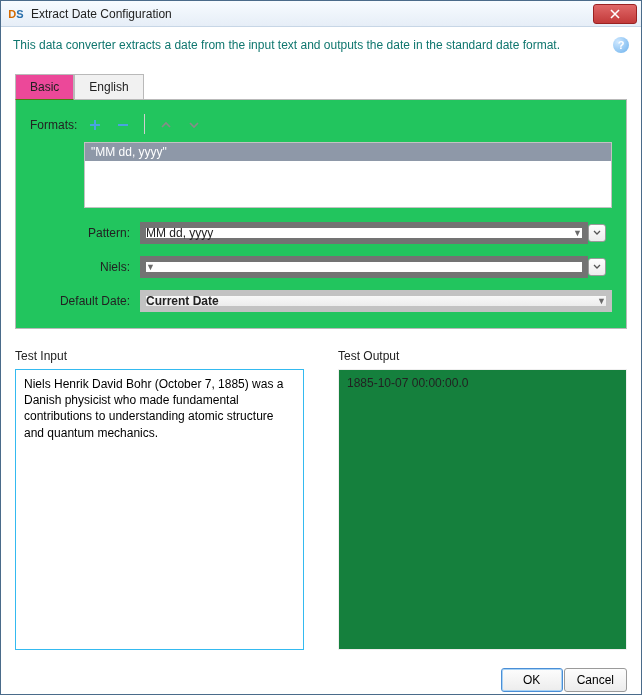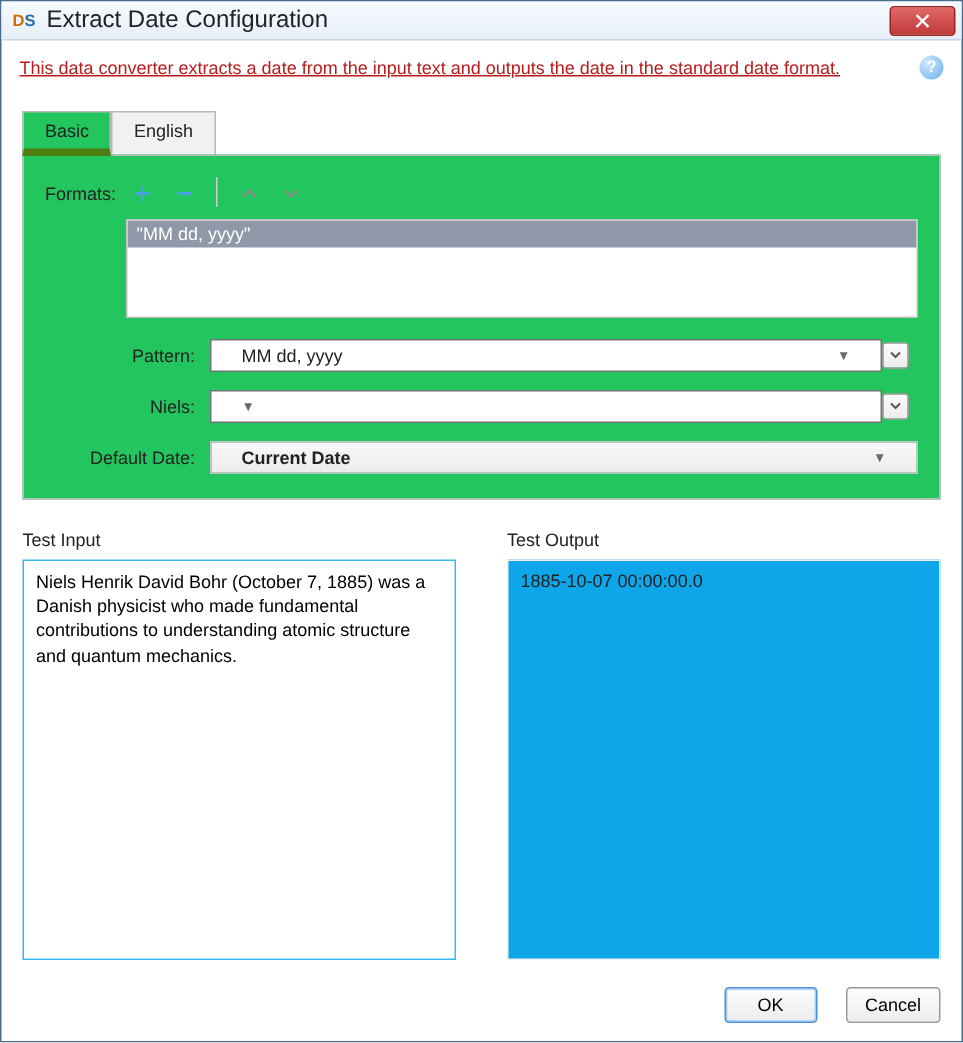--- a/index.html
+++ b/index.html
@@ -29,37 +29,37 @@
     display: flex; align-items: center; justify-content: center;
     font-weight: bold; font-size: 11px;
     color: #d46a00;
     margin-right: 6px;
     font-family: Arial, sans-serif;
   }
   .titlebar .app-icon .d { color:#d46a00; }
   .titlebar .app-icon .s { color:#2a6fab; }
   .titlebar .title {
     flex: 1;
-    font-size: 16px;
+    font-size: 12px;
   }
   .titlebar .close-btn {
     width: 44px; height: 20px;
     background: linear-gradient(#e06868, #c23a3a);
     border: 1px solid #9a2222;
     border-radius: 3px;
     display: flex; align-items: center; justify-content: center;
     cursor: pointer;
   }
   .titlebar .close-btn svg { width: 10px; height: 10px; }
   
   .desc-row {
     display: flex; align-items: center;
     padding: 10px 12px 14px 12px;
   }
-  .desc-row .desc { flex: 1; font-size: 12px; color: #b91c1c; text-decoration: underline; }
+  .desc-row .desc { flex: 1; font-size: 12px; color: #0f766e; }
   .desc-row .help {
     width: 16px; height: 16px;
     border-radius: 50%;
     background: radial-gradient(circle at 30% 30%, #cfe8ff, #6ab0ec);
     color: #fff; font-weight: bold;
     display:flex; align-items:center; justify-content:center;
     font-size: 11px;
     cursor: pointer;
   }
   
@@ -78,22 +78,22 @@
     border: 1px solid #b9b9b9;
     border-bottom: none;
     background: #f1f1f1;
     margin-right: 0px;
     font-size: 12px;
     cursor: pointer;
     position: relative;
     top: 1px;
   }
   .tab.active {
-    background: #22c55e;
-    border-bottom: 5px solid #4d7c0f;
+    background: #ec4899;
+    border-bottom: 1px solid #4d7c0f;
     z-index: 2;
   }
   .tab-body {
     border: 1px solid #b9b9b9;
     border-top: 1px solid #b9b9b9;
     background: #22c55e;
     padding: 14px 14px 16px 14px;
     position: relative;
     margin-top: 0;
     flex: 0 0 auto;
@@ -140,23 +140,23 @@
     display: grid;
     grid-template-columns: 110px 1fr 24px;
     row-gap: 12px;
     align-items: center;
   }
   .form .flabel {
     text-align: right; padding-right: 10px;
   }
   .combo {
     height: 22px;
-    border: 1px solid #737373;
+    border: 6px solid #737373;
     display: flex; align-items: center;
-    padding: 0 20px;
+    padding: 0 0;
     background: #fff;
     font-size: 12px;
   }
   .combo .val { flex:1; }
   .combo .chev { color:#6a6a6a; font-size:9px; }
   .combo.shaded {
     background: linear-gradient(#f8f8f8,#ececec);
     border-color:#c2c2c2;
     font-weight:bold;
   }
@@ -185,29 +185,29 @@
     border: 1px solid #34baf0;
     padding: 6px 8px;
     font-size: 12px;
     line-height: 1.35;
     outline: none;
     resize: none;
     font-family: inherit;
   }
   .test-output-box {
     flex: 1;
-    background: #0ea5e9;
+    background: #15803d;
     border: 1px solid #efefef;
     padding: 6px 8px;
     font-size: 12px;
   }
   
   .button-row {
-    display:flex; justify-content:flex-end; gap:19px;
-    padding: 8px 14px 12px 0;
+    display:flex; justify-content:flex-end; gap:1px;
+    padding: 8px 14px 2px 0;
   }
   .btn {
     min-width: 62px; height: 24px;
     border: 1px solid #9a9a9a;
     background: linear-gradient(#fdfdfd,#ececec);
     border-radius: 3px;
     font-size: 12px;
     cursor: pointer;
     padding: 0 12px;
   }

